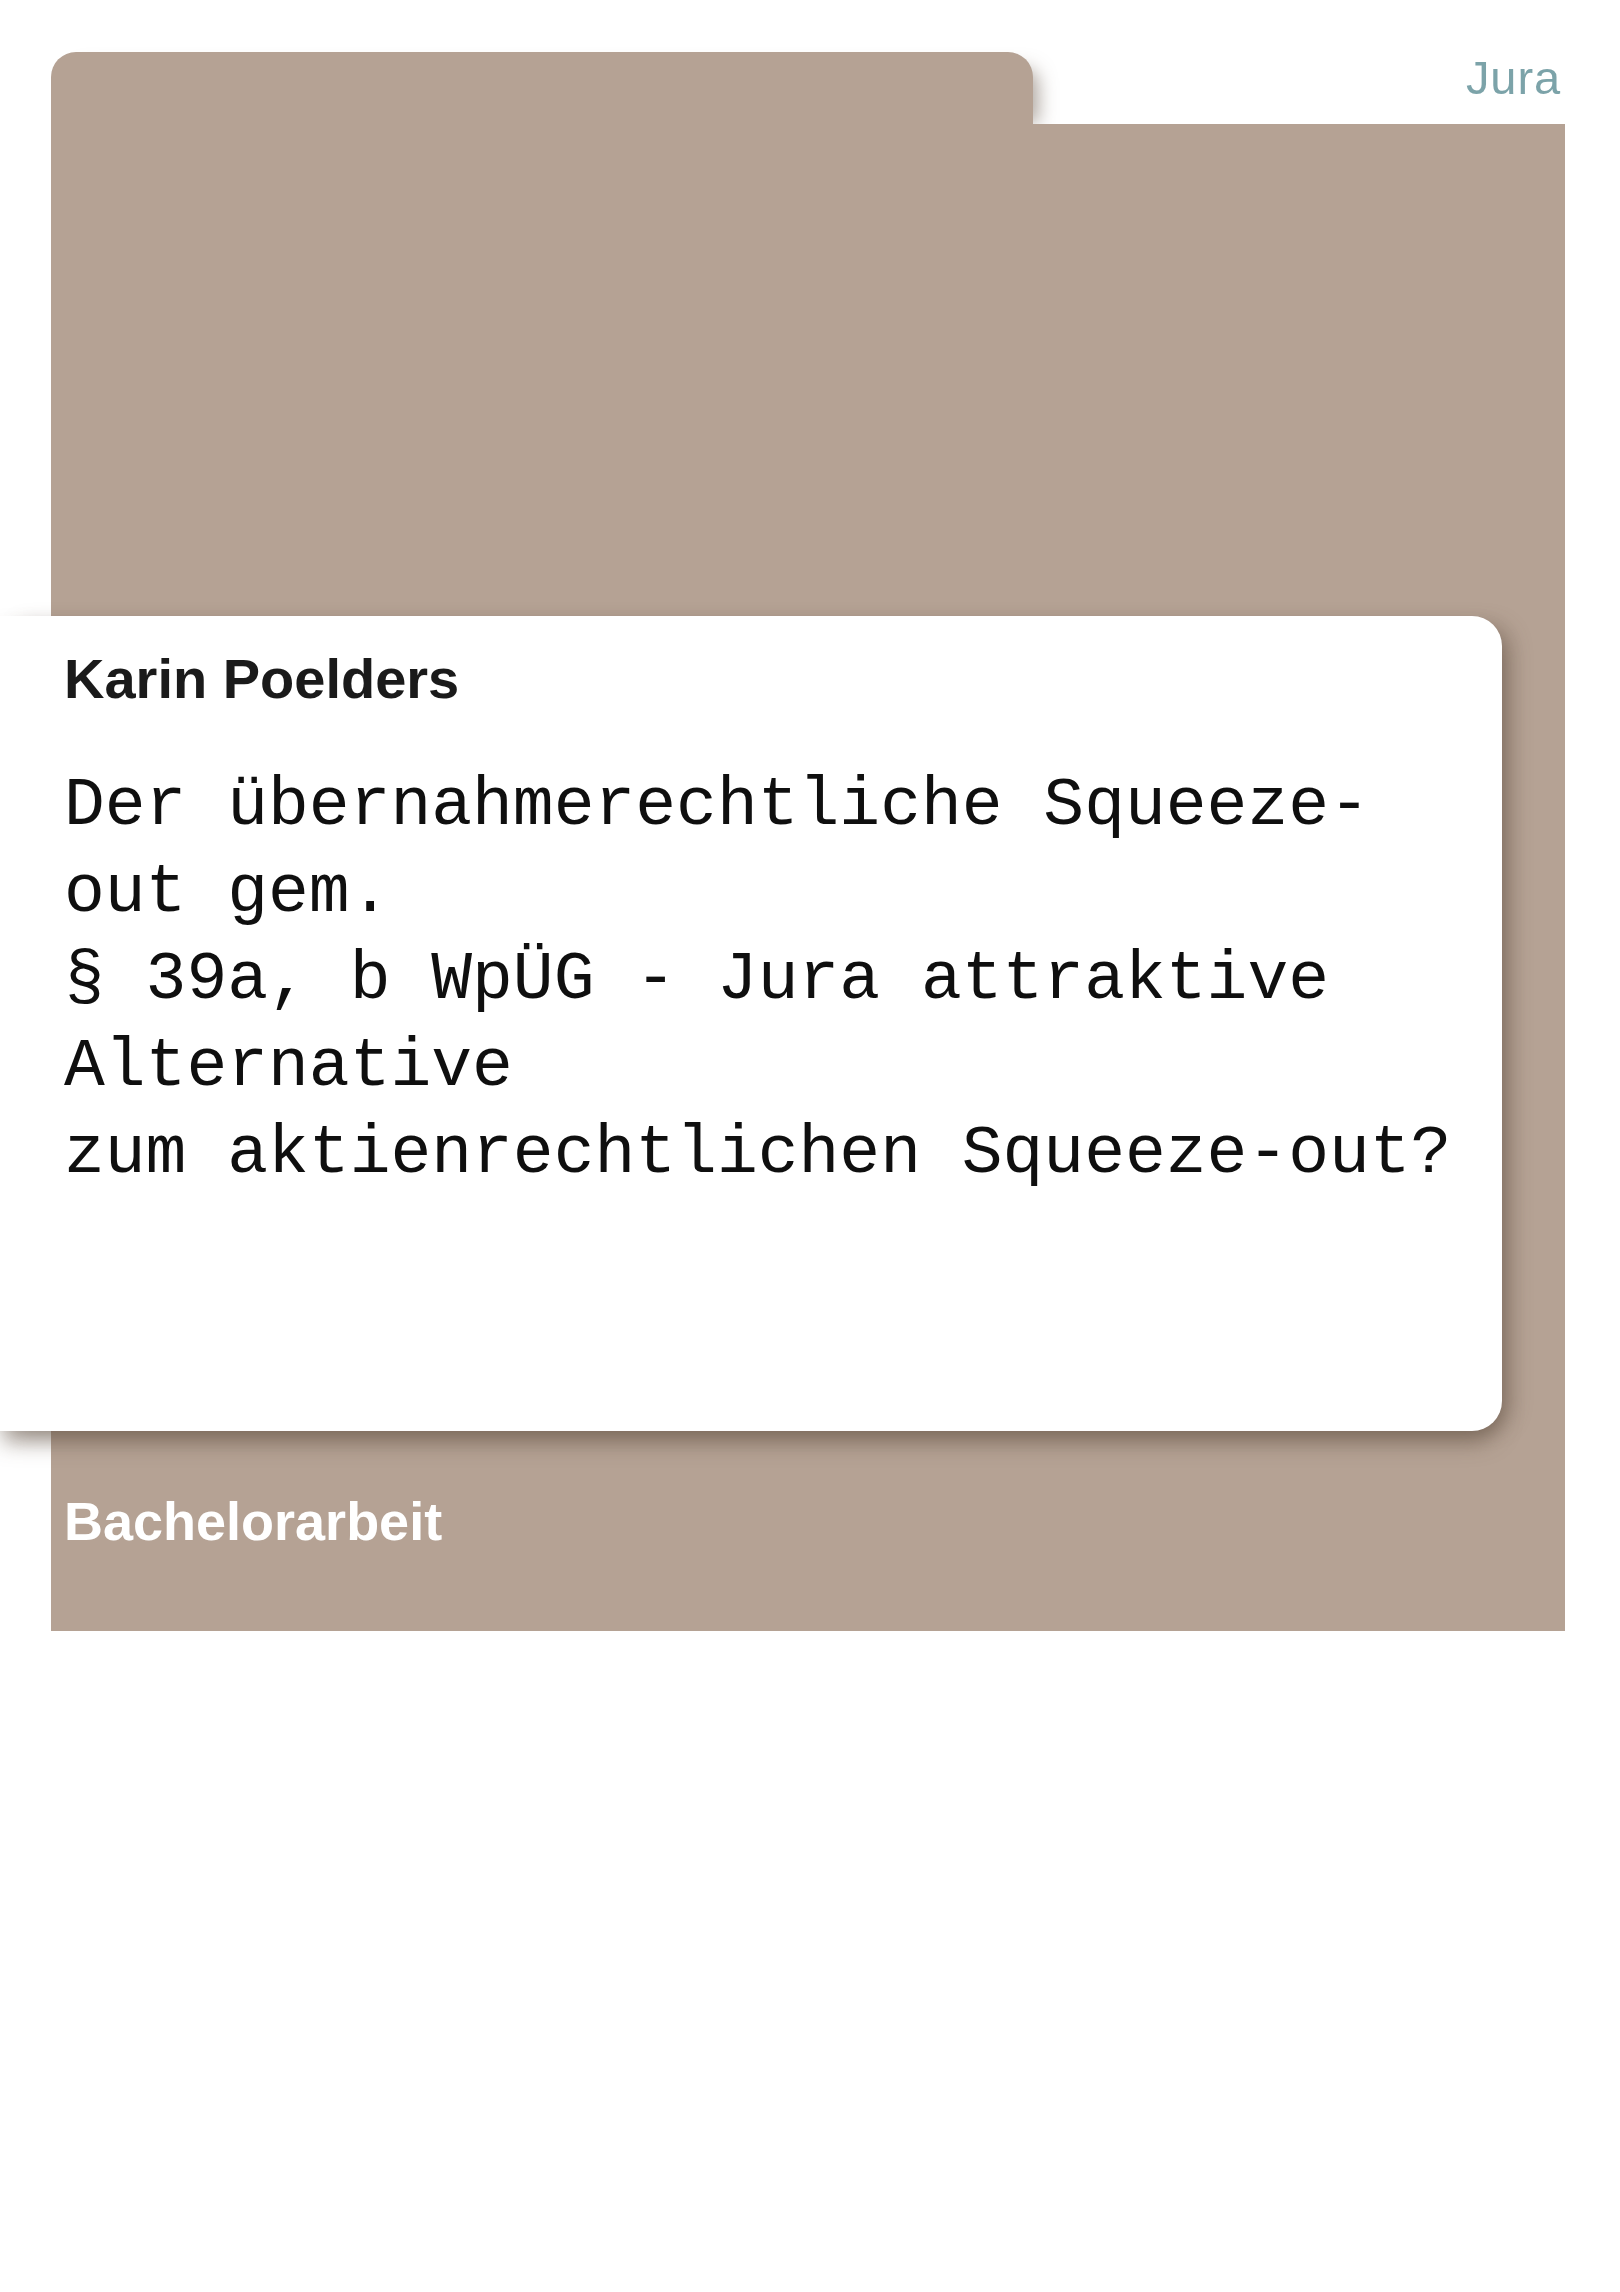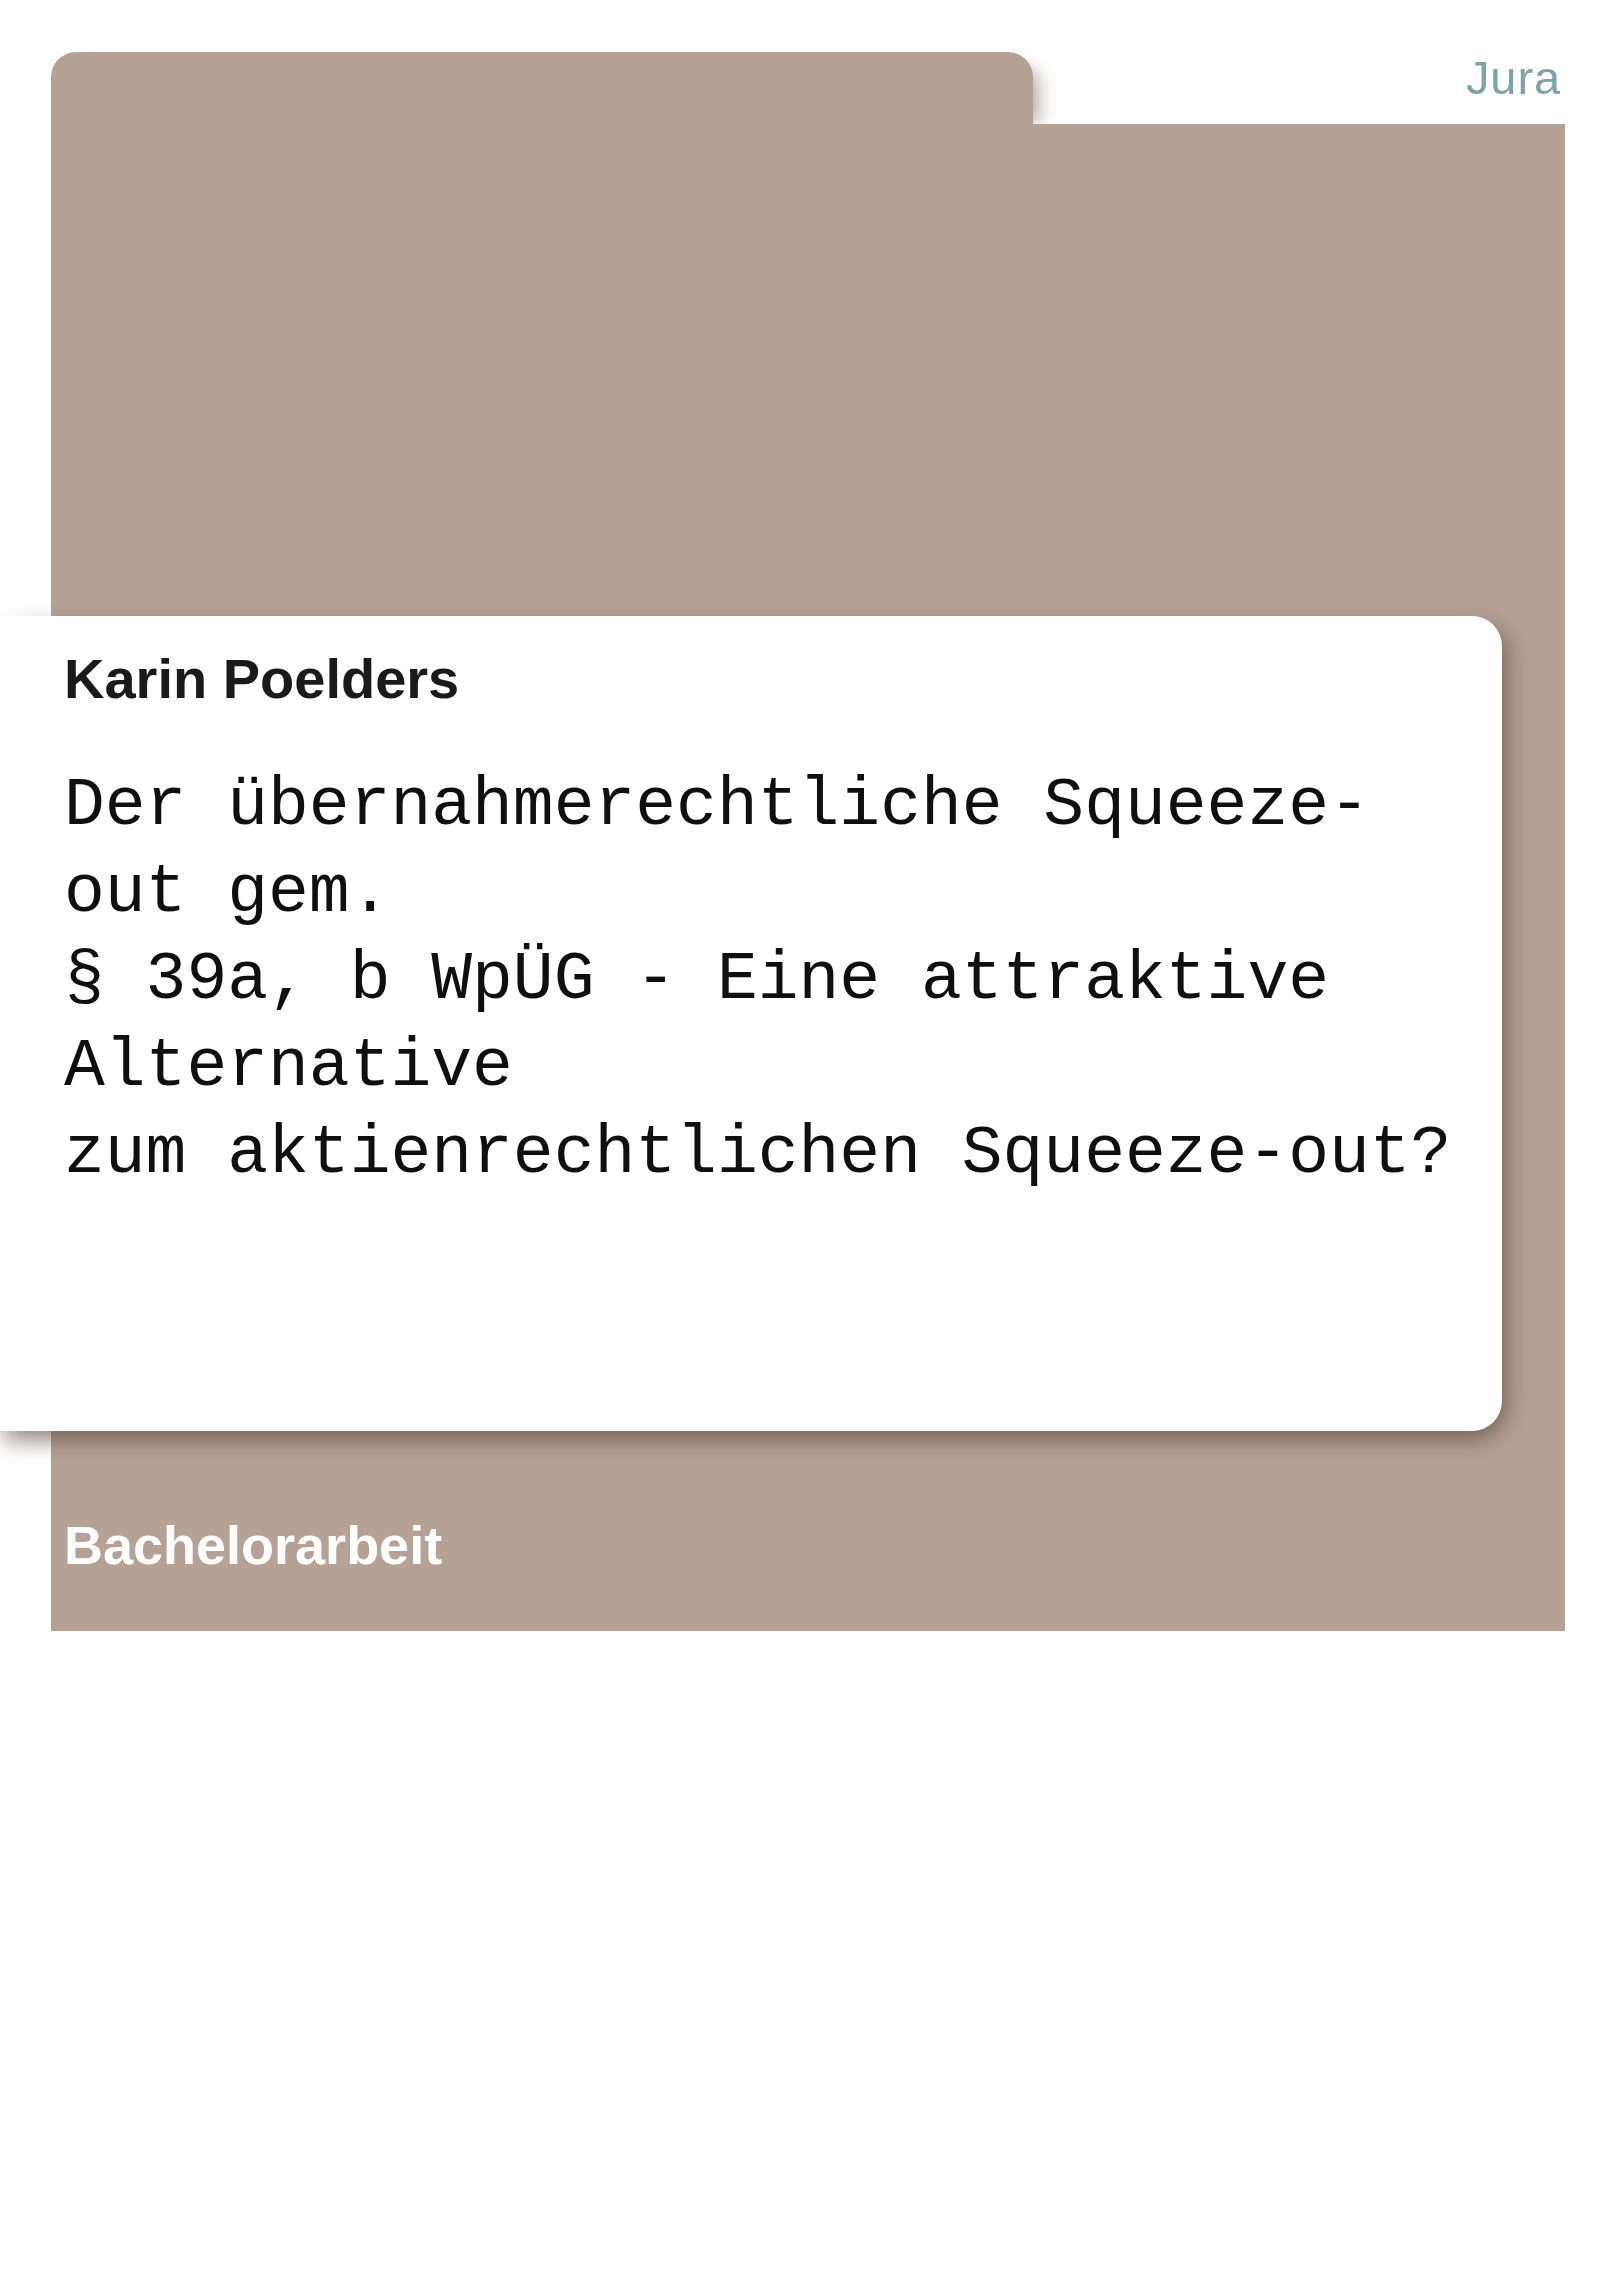--- a/index.html
+++ b/index.html
@@ -62,21 +62,20 @@
   }
   .book-title .line{display:block;font-family:Liberation Mono, monospace;}
   
   .doc-type{
     position:absolute;
     left:64px;top:1489px;
     font-size:54px;
     line-height:64px;
     font-weight:bold;
     color:#ffffff;
-    margin-top:24px;
   }
   
   .logo{
     position:absolute;
     left:1091px;top:2196px;
     display:flex;
     gap:7.2px;
   }
   .logo-sq{
     width:61px;height:63px;
@@ -123,21 +122,21 @@
 
   <div class="band-top"></div>
   <div class="band-main"></div>
 
   <div class="category">Jura</div>
 
   <div class="title-box">
     <div class="author">Karin Poelders</div>
     <div class="book-title">
       <span class="line">Der übernahmerechtliche Squeeze-out gem.</span>
-      <span class="line">§ 39a, b WpÜG - Eine attraktive Alternative</span>
+      <span class="line">§ 39a, b WpÜG - Jura attraktive Alternative</span>
       <span class="line">zum aktienrechtlichen Squeeze-out?</span>
     </div>
   </div>
 
   <div class="doc-type">Bachelorarbeit</div>
 
   <div class="logo">
     <div class="logo-sq">
       <span>G</span>
     </div>

